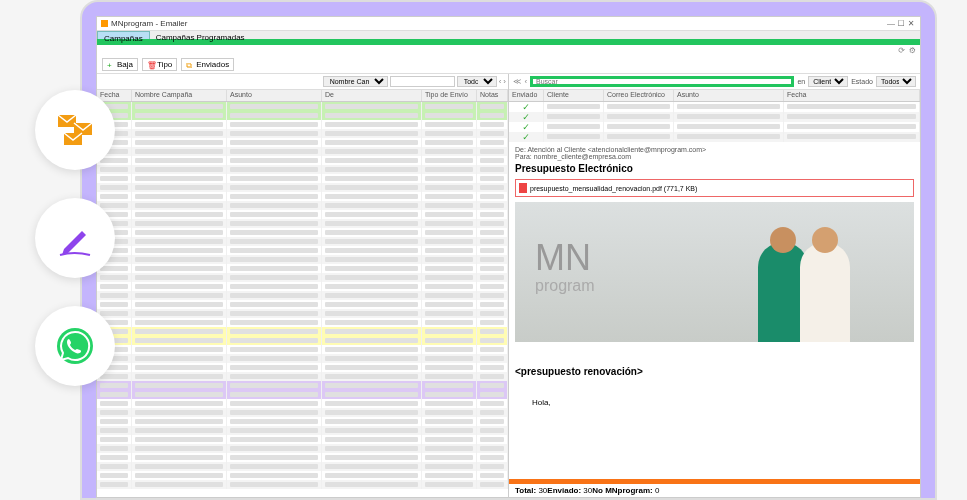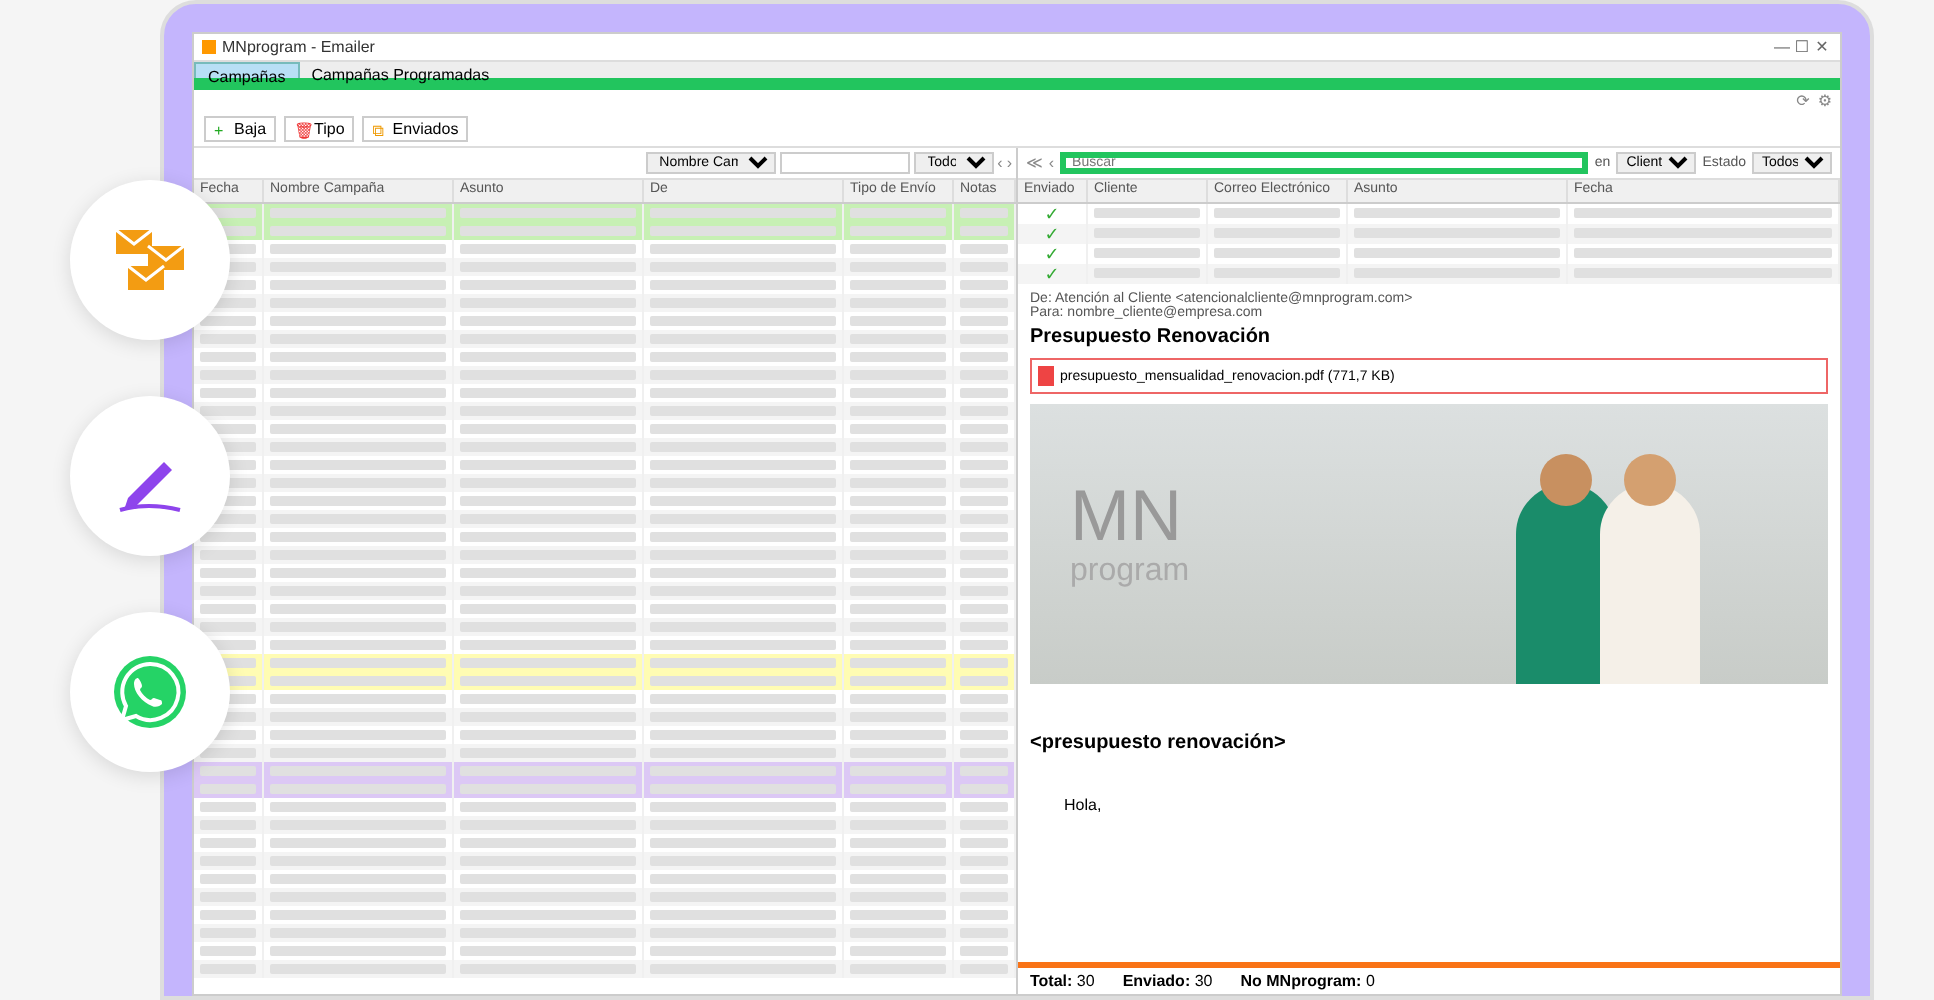--- a/index.html
+++ b/index.html
@@ -51,21 +51,21 @@
 .img{height:140px;background:linear-gradient(180deg,#dce0e0 0%,#c8ccc8 100%);margin:3px 0;position:relative;overflow:hidden;display:flex;align-items:center;justify-content:center}
 .img::before{content:"MN";position:absolute;left:20px;top:35px;font-size:36px;color:#999;font-weight:300}
 .img::after{content:"program";position:absolute;left:20px;top:75px;font-size:16px;color:#aaa;font-weight:300}
 .people{position:absolute;right:40px;width:140px;height:140px;display:flex;align-items:flex-end;justify-content:center}
 .p1{width:50px;height:100px;background:#1a8c6a;border-radius:25px 25px 0 0;position:relative;margin-right:-8px}
 .p1::before{content:"";position:absolute;top:-15px;left:12px;width:26px;height:26px;background:#c89060;border-radius:50%}
 .p2{width:50px;height:100px;background:#f5f0e8;border-radius:25px 25px 0 0;position:relative}
 .p2::before{content:"";position:absolute;top:-15px;left:12px;width:26px;height:26px;background:#d4a070;border-radius:50%}
 .body h3{font-size:10px;margin:21px 0}
 .body p{font-size:8px;margin:3px 17px;line-height:1.3}
-.footer{border-top:3px solid #f97316;padding:2px 6px;font-size:8px;display:flex;gap:14px}
+.footer{border-top:5px solid #f97316;padding:2px 6px;font-size:8px;display:flex;}
 .footer b{font-weight:600}
 .circles{position:absolute;left:35px;top:90px;display:flex;flex-direction:column;gap:28px;z-index:10}
 .circle{width:80px;height:80px;border-radius:50%;background:#fff;box-shadow:0 2px 10px rgba(0,0,0,.12);display:flex;align-items:center;justify-content:center}
 .refresh-row{display:flex;justify-content:flex-end;padding:1px 4px;gap:4px;color:#888}
 </style>
 </head>
 <body>
 
 <div class="laptop">
  <div class="screen">
@@ -1060,21 +1060,21 @@
               </div>
               <div class="r-fec">
                 <div class="cell"></div>
               </div>
             </div>
           </div>
 
     <div class="preview">
      <div class="from">De: Atención al Cliente &lt;atencionalcliente@mnprogram.com&gt;</div>
      <div class="to">Para: nombre_cliente@empresa.com</div>
-     <div class="subj">Presupuesto Renovación</div>
+     <div class="subj">Presupuesto Electrónico</div>
      <div class="attach">
       <span class="pdf"></span>
       <span>presupuesto_mensualidad_renovacion.pdf (771,7 KB)</span>
      </div>
      <div class="img">
       <div class="people">
                 <div class="p1"></div>
                 <div class="p2"></div>
               </div>
      </div>

